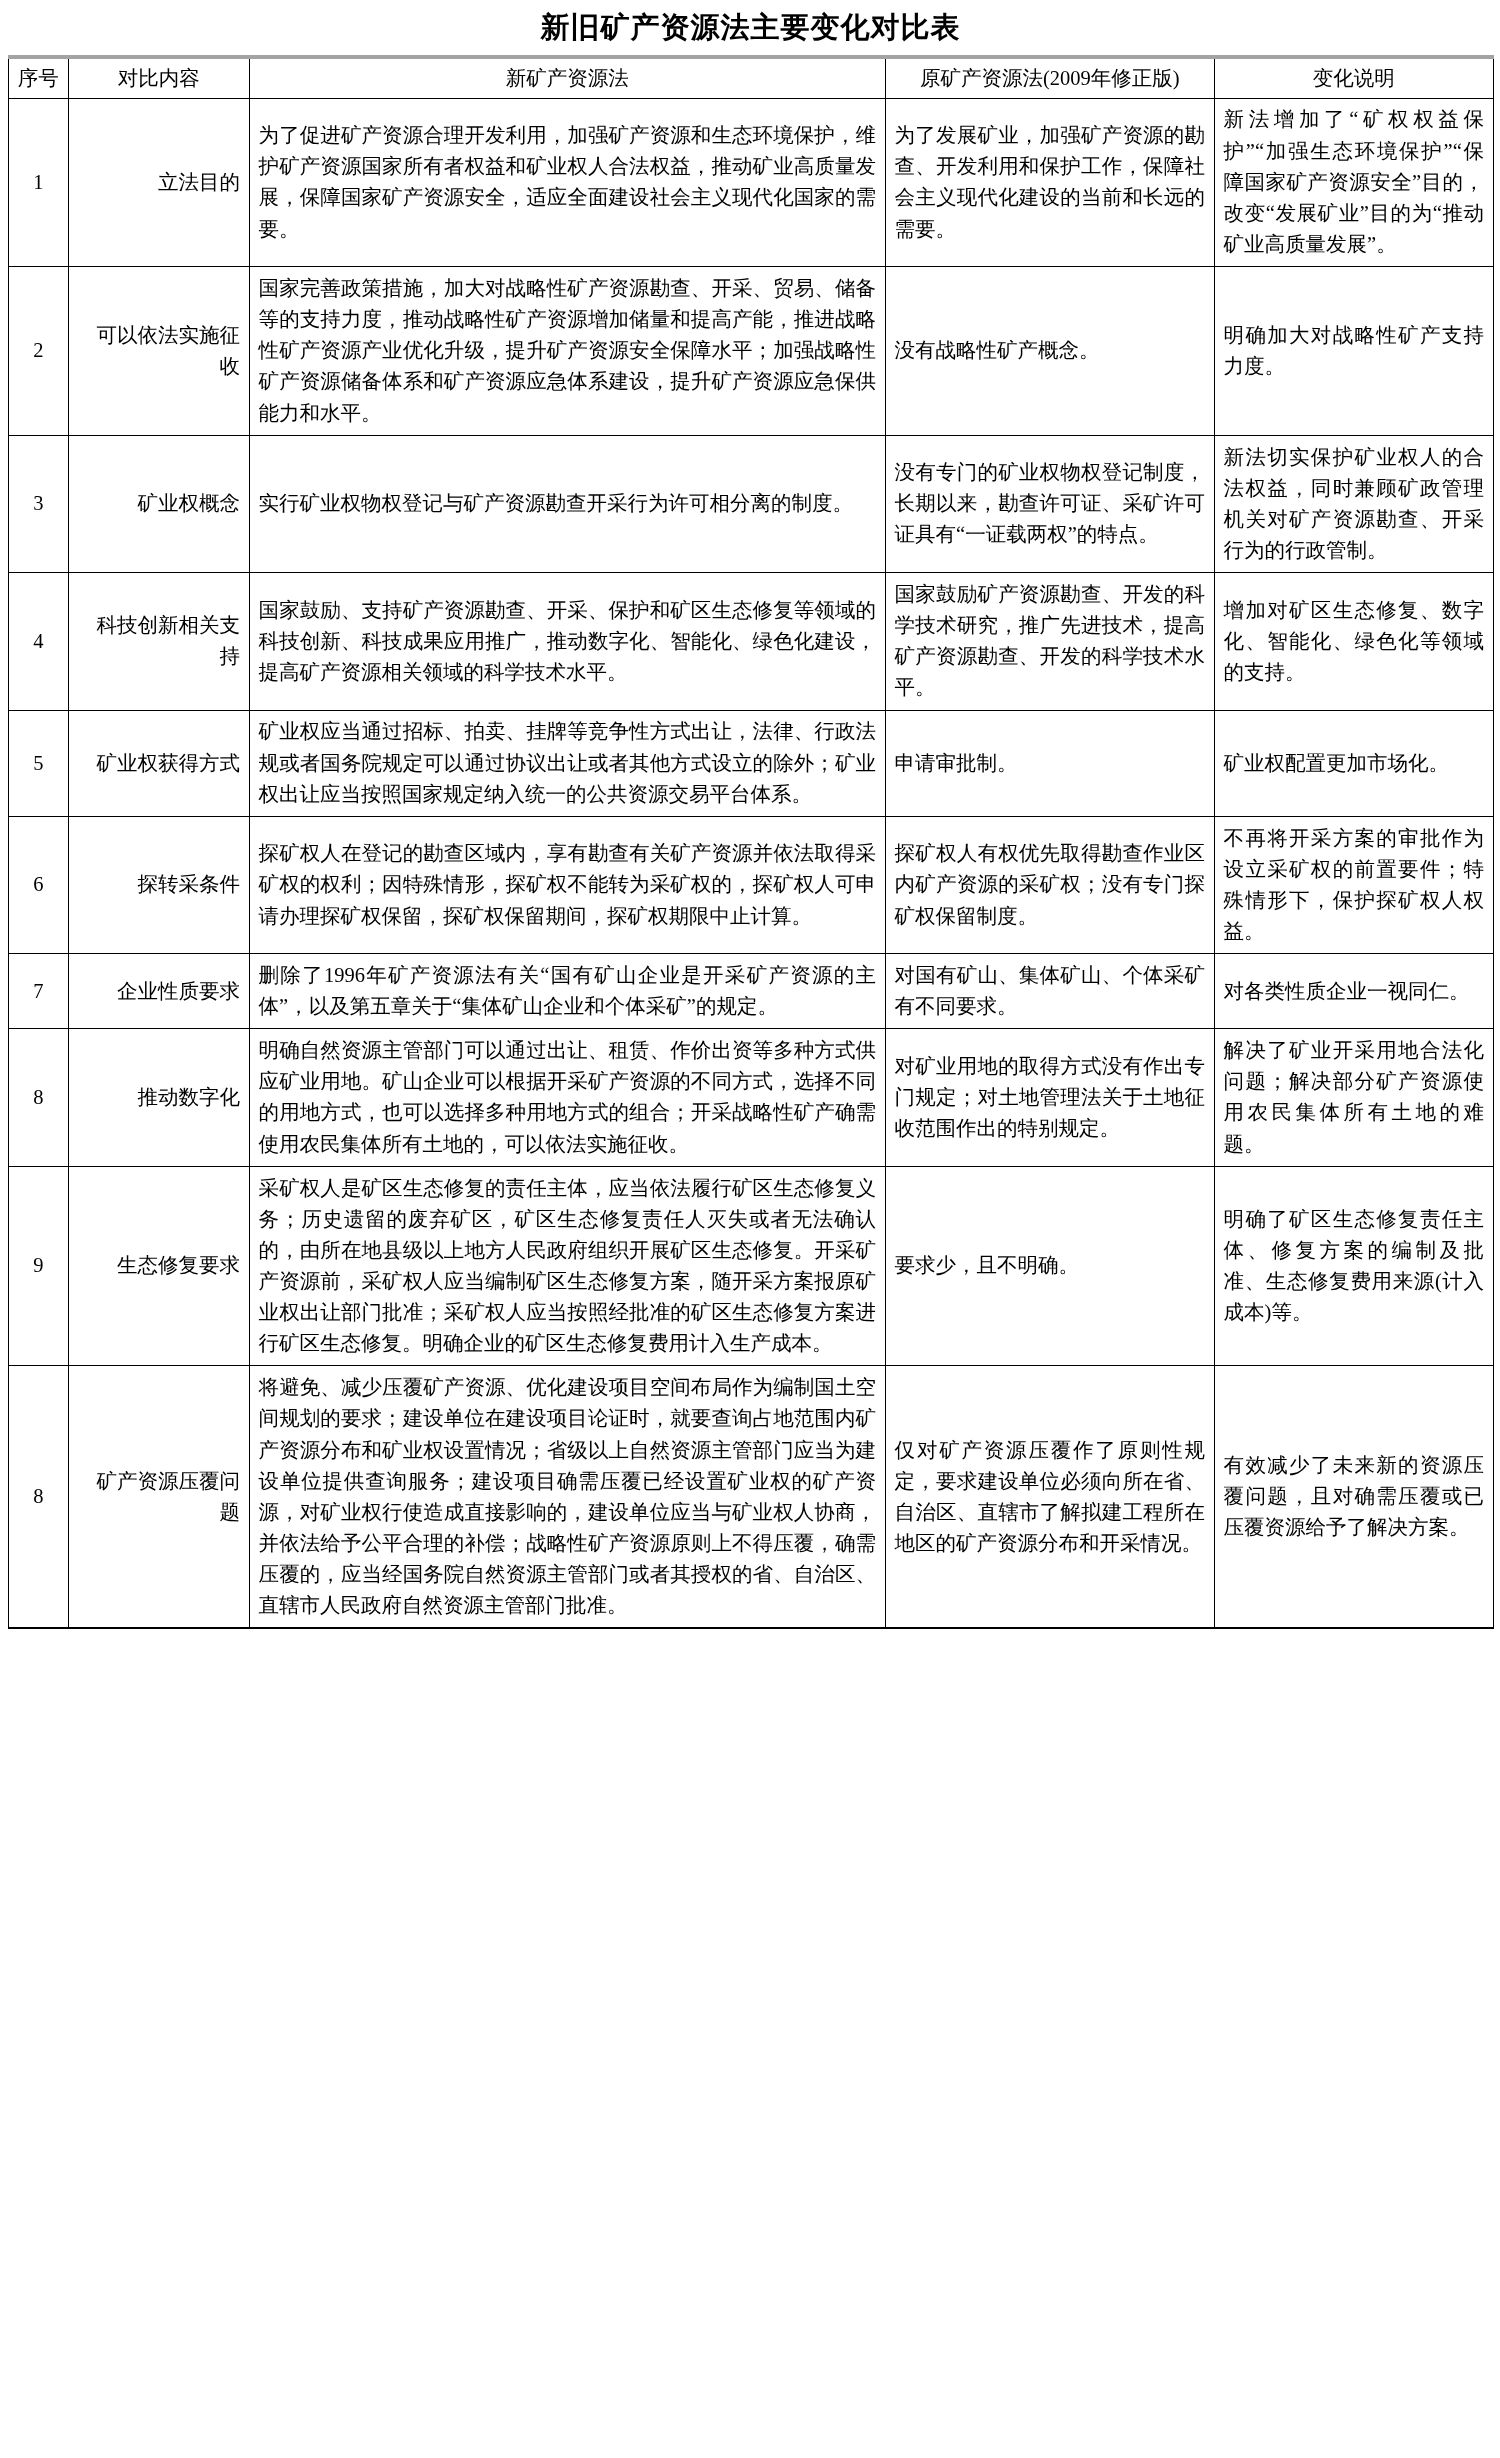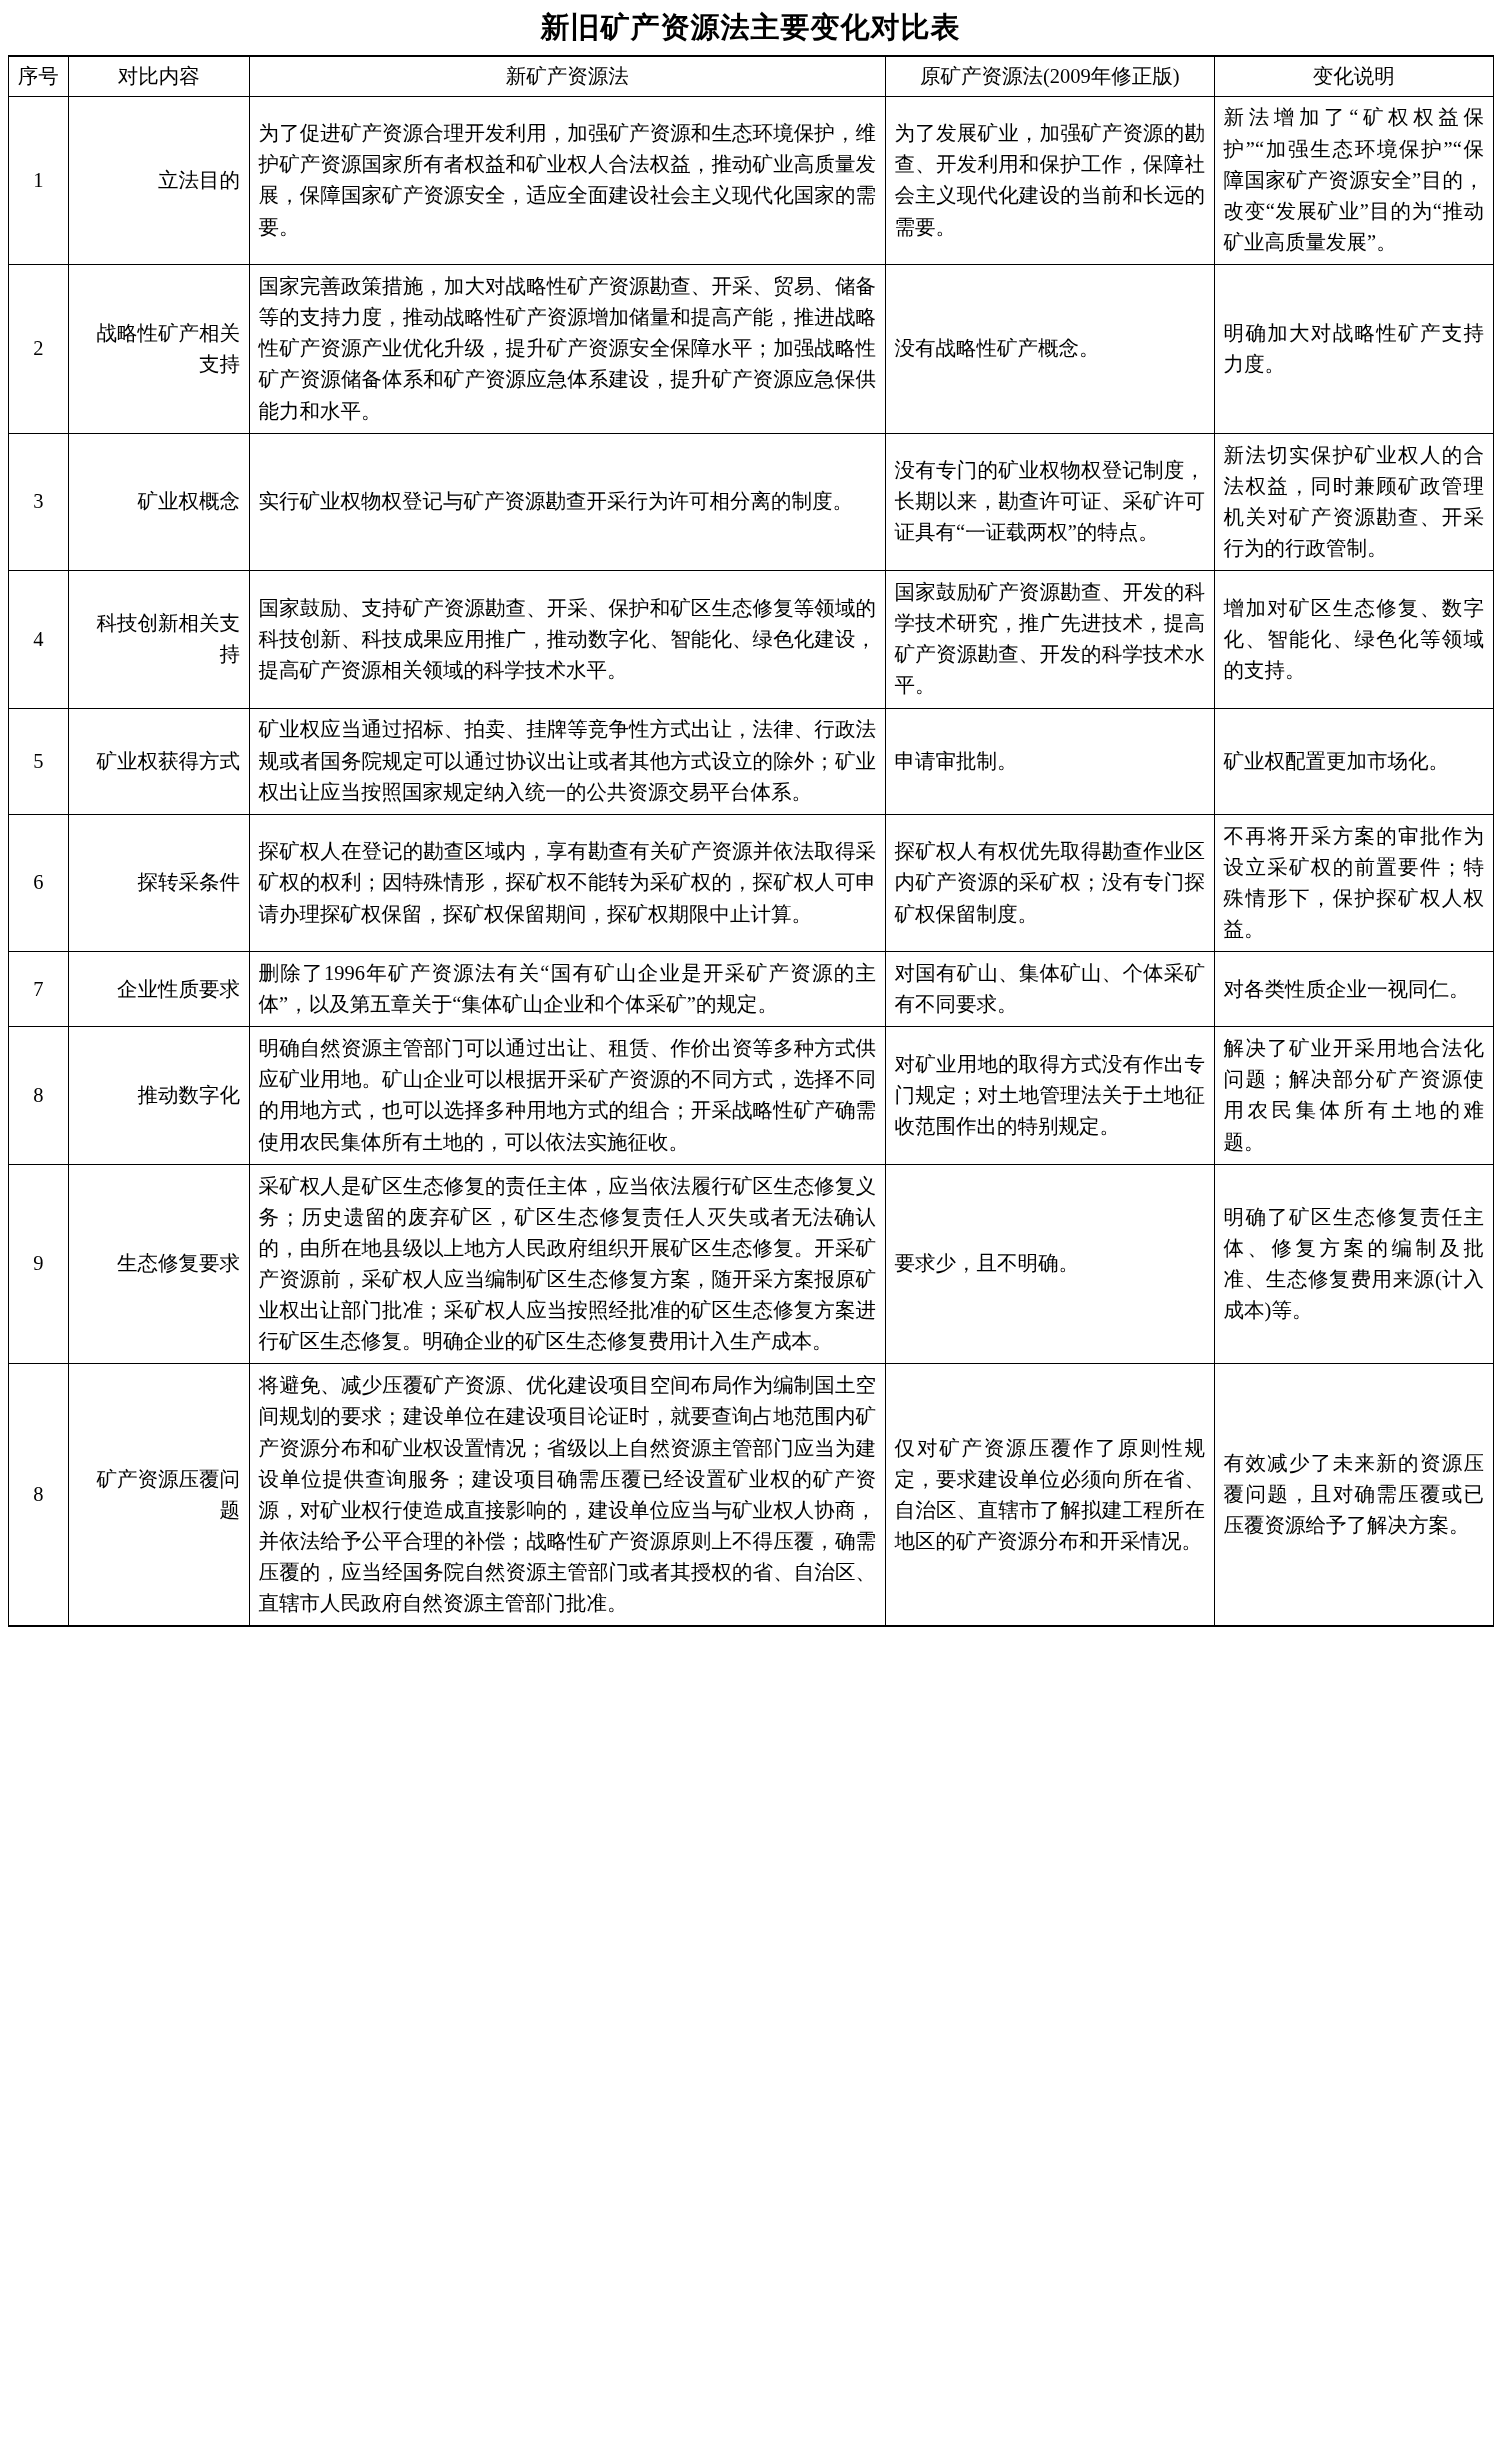--- a/index.html
+++ b/index.html
@@ -50,21 +50,21 @@
     word-break: break-all;
   }
   table.cmp thead th {
     text-align: center;
     font-weight: normal;
     font-size: 20.5px;
     padding: 6.8px 3.9px;
     line-height: 1.2;
     white-space: nowrap;
   }
-  table.cmp thead tr { border-top: 2px solid #a3a3a3; }
+  table.cmp thead tr { border-top: 4px solid #a3a3a3; }
   table.cmp thead th { border-top: 2px solid #000; border-bottom: 1px solid #000; }
 
   td.no {
     text-align: center;
     font-size: 21.5px;
     font-family: "Liberation Serif", "DejaVu Serif", serif;
   }
   td.topic {
     text-align: right;
     font-size: 20.5px;
@@ -109,21 +109,21 @@
       <tr>
         <td class="no">1</td>
         <td class="topic">立法目的</td>
         <td class="body">为了促进矿产资源合理开发利用，加强矿产资源和生态环境保护，维护矿产资源国家所有者权益和矿业权人合法权益，推动矿业高质量发展，保障国家矿产资源安全，适应全面建设社会主义现代化国家的需要。</td>
         <td class="old">为了发展矿业，加强矿产资源的勘查、开发利用和保护工作，保障社会主义现代化建设的当前和长远的需要。</td>
         <td class="chg">新法增加了“矿权权益保护”“加强生态环境保护”“保障国家矿产资源安全”目的，改变“发展矿业”目的为“推动矿业高质量发展”。</td>
       </tr>
 
       <tr>
         <td class="no">2</td>
-        <td class="topic">战略性矿产相关支持</td>
+        <td class="topic">可以依法实施征收</td>
         <td class="body">国家完善政策措施，加大对战略性矿产资源勘查、开采、贸易、储备等的支持力度，推动战略性矿产资源增加储量和提高产能，推进战略性矿产资源产业优化升级，提升矿产资源安全保障水平；加强战略性矿产资源储备体系和矿产资源应急体系建设，提升矿产资源应急保供能力和水平。</td>
         <td class="old">没有战略性矿产概念。</td>
         <td class="chg">明确加大对战略性矿产支持力度。</td>
       </tr>
 
       <tr>
         <td class="no">3</td>
         <td class="topic">矿业权概念</td>
         <td class="body">实行矿业权物权登记与矿产资源勘查开采行为许可相分离的制度。</td>
         <td class="old">没有专门的矿业权物权登记制度，长期以来，勘查许可证、采矿许可证具有“一证载两权”的特点。</td>

